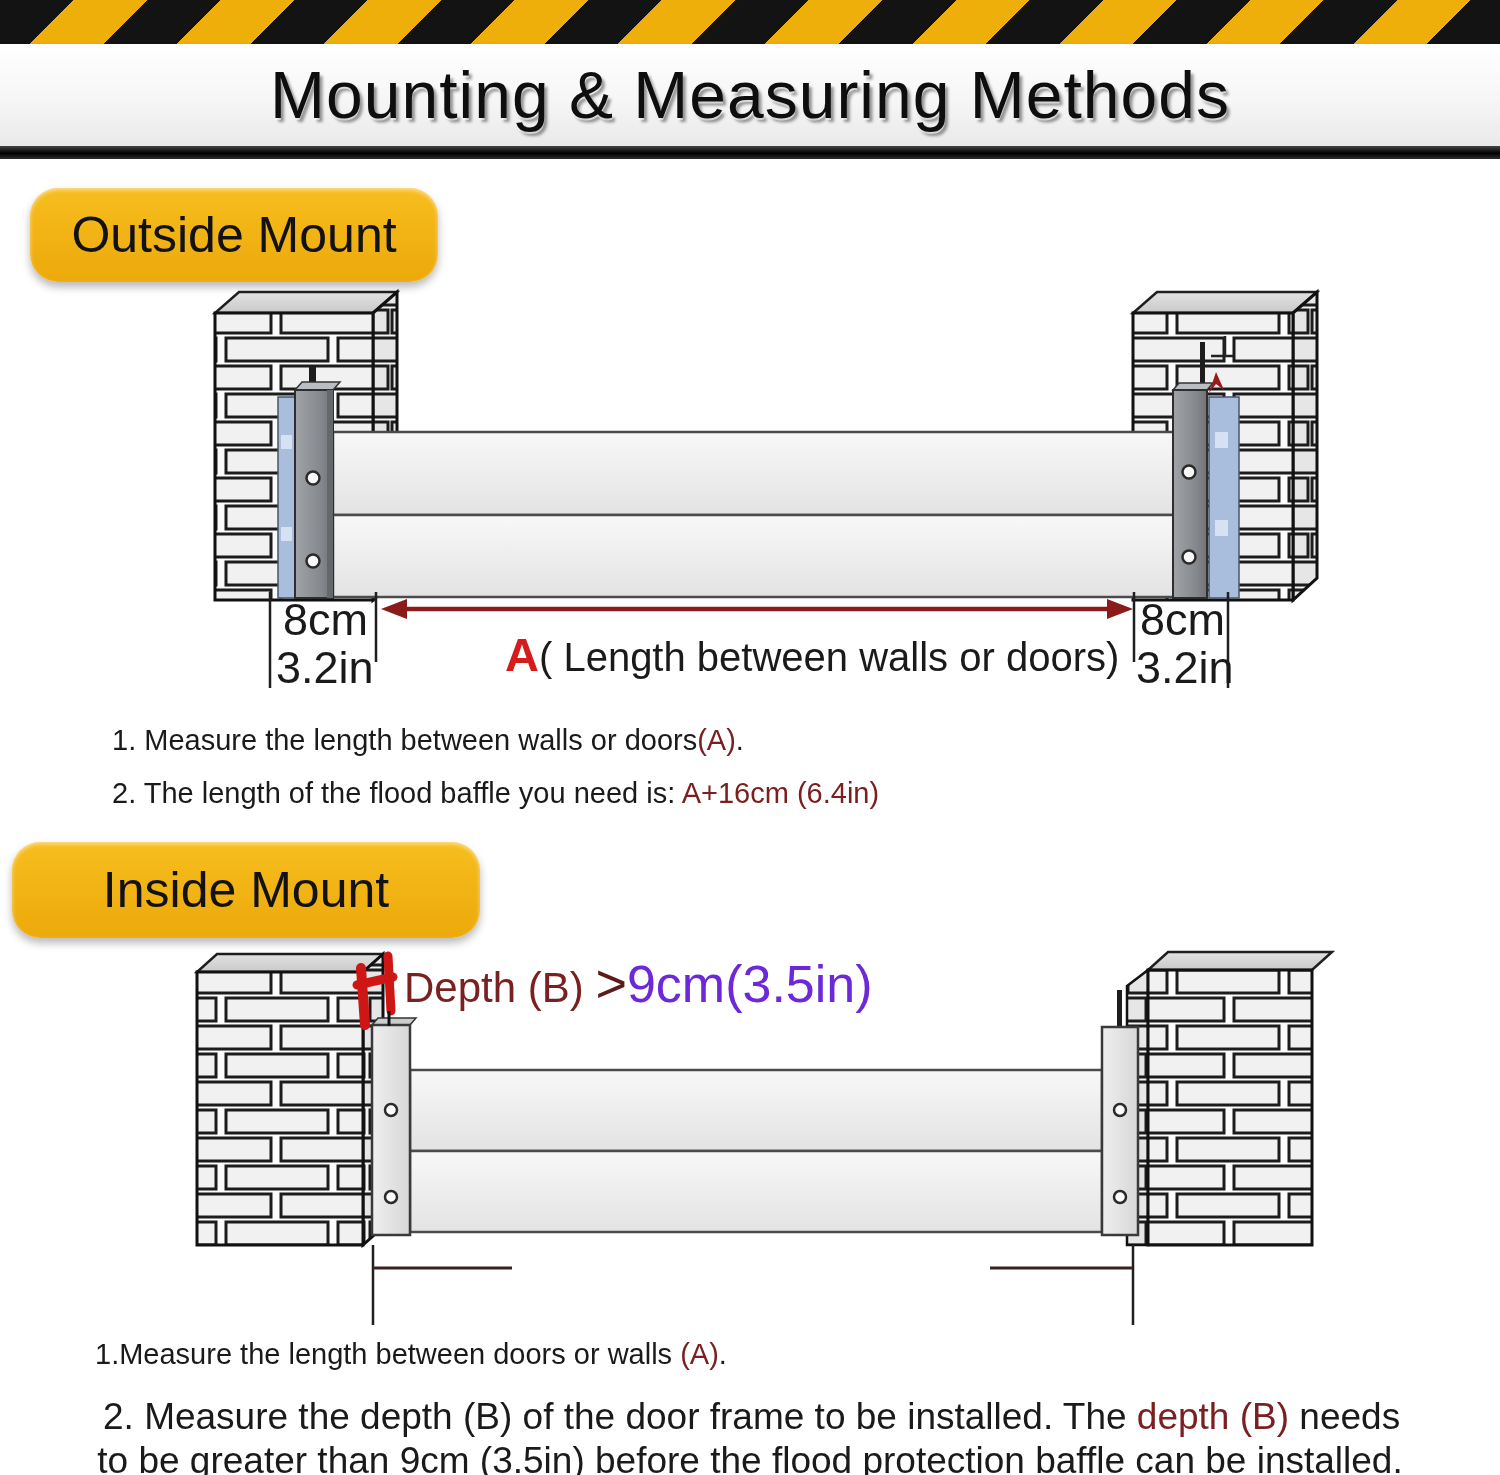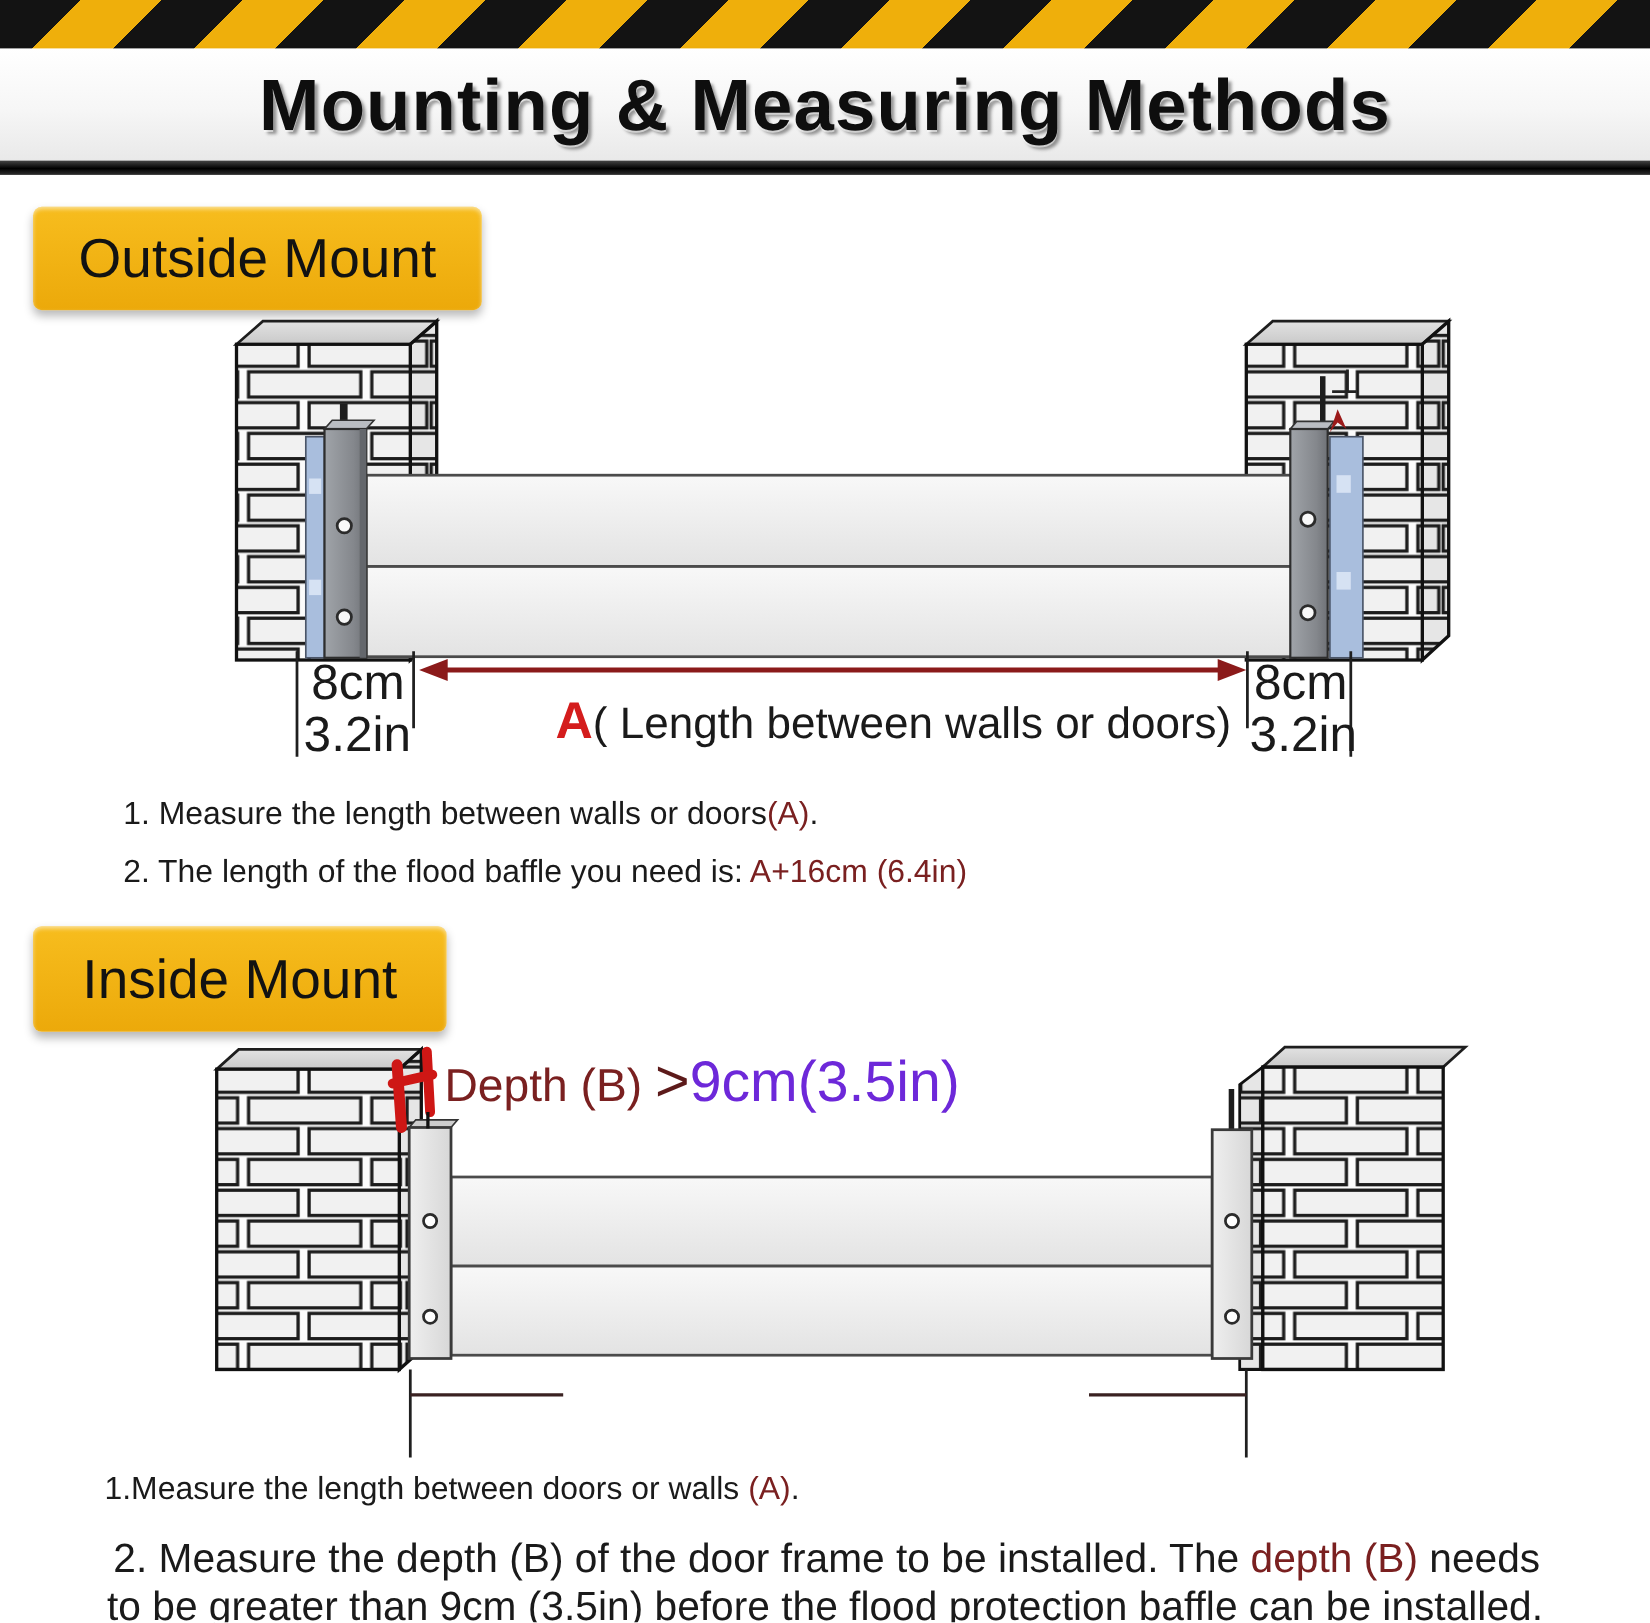--- a/index.html
+++ b/index.html
@@ -5,31 +5,31 @@
   html,body{margin:0;padding:0;background:#fff;}
   #stage{position:relative;width:1500px;height:1475px;background:#ffffff;overflow:hidden;
          font-family:"Liberation Sans", sans-serif;color:#161616;}
   
   .hazard{position:absolute;left:0;top:0;width:1500px;height:50px;
           background:repeating-linear-gradient(135deg,#131313 0 52px,#EFAF0B 52px 104px);}
   .titleband{position:absolute;left:0;top:44px;width:1500px;height:102px;
              background:linear-gradient(180deg,#ffffff 0%,#f6f6f6 55%,#e9e9e9 100%);
              display:flex;align-items:center;justify-content:center;
              box-shadow:0 3px 5px rgba(0,0,0,.25);}
-  .title{font-size:66px;font-weight:bold;letter-spacing:1px;color:#0e0e0e;
+  .title{font-size:66px;font-weight:normal;letter-spacing:1px;color:#0e0e0e;
          text-shadow:0 2px 0 rgba(255,255,255,.55), 3px 4px 3px rgba(0,0,0,.4);}
   .darkstripe{position:absolute;left:0;top:146px;width:1500px;height:13px;
               background:linear-gradient(180deg,#454545,#000 55%,#2e2e2e);}
   
   .badge{position:absolute;background:linear-gradient(180deg,#f7bd1e,#eca90a);
-         border-radius:8px;display:flex;align-items:center;justify-content:center;
+         border-radius:28px;display:flex;align-items:center;justify-content:center;
          box-shadow:0 5px 9px rgba(0,0,0,.28), inset 0 2px 4px rgba(255,255,255,.55);
          color:#121212;font-size:50px;}
   #badge-outside{left:30px;top:188px;width:408px;height:94px;}
-  #badge-inside{left:30px;top:842px;width:376px;height:96px;}
+  #badge-inside{left:12px;top:842px;width:468px;height:96px;}
   
   .diag{position:absolute;left:0;}
   
   .lbl{position:absolute;white-space:nowrap;color:#1a1a1a;}
   .dim{font-size:45px;}
   .instr{font-size:29px;}
   .long{font-size:37px;}
   .maroon{color:#7A2020;}
   .bright-red{color:#D41C1C;font-weight:bold;}
   #span-a-label{left:505px;top:627px;font-size:40px;}

